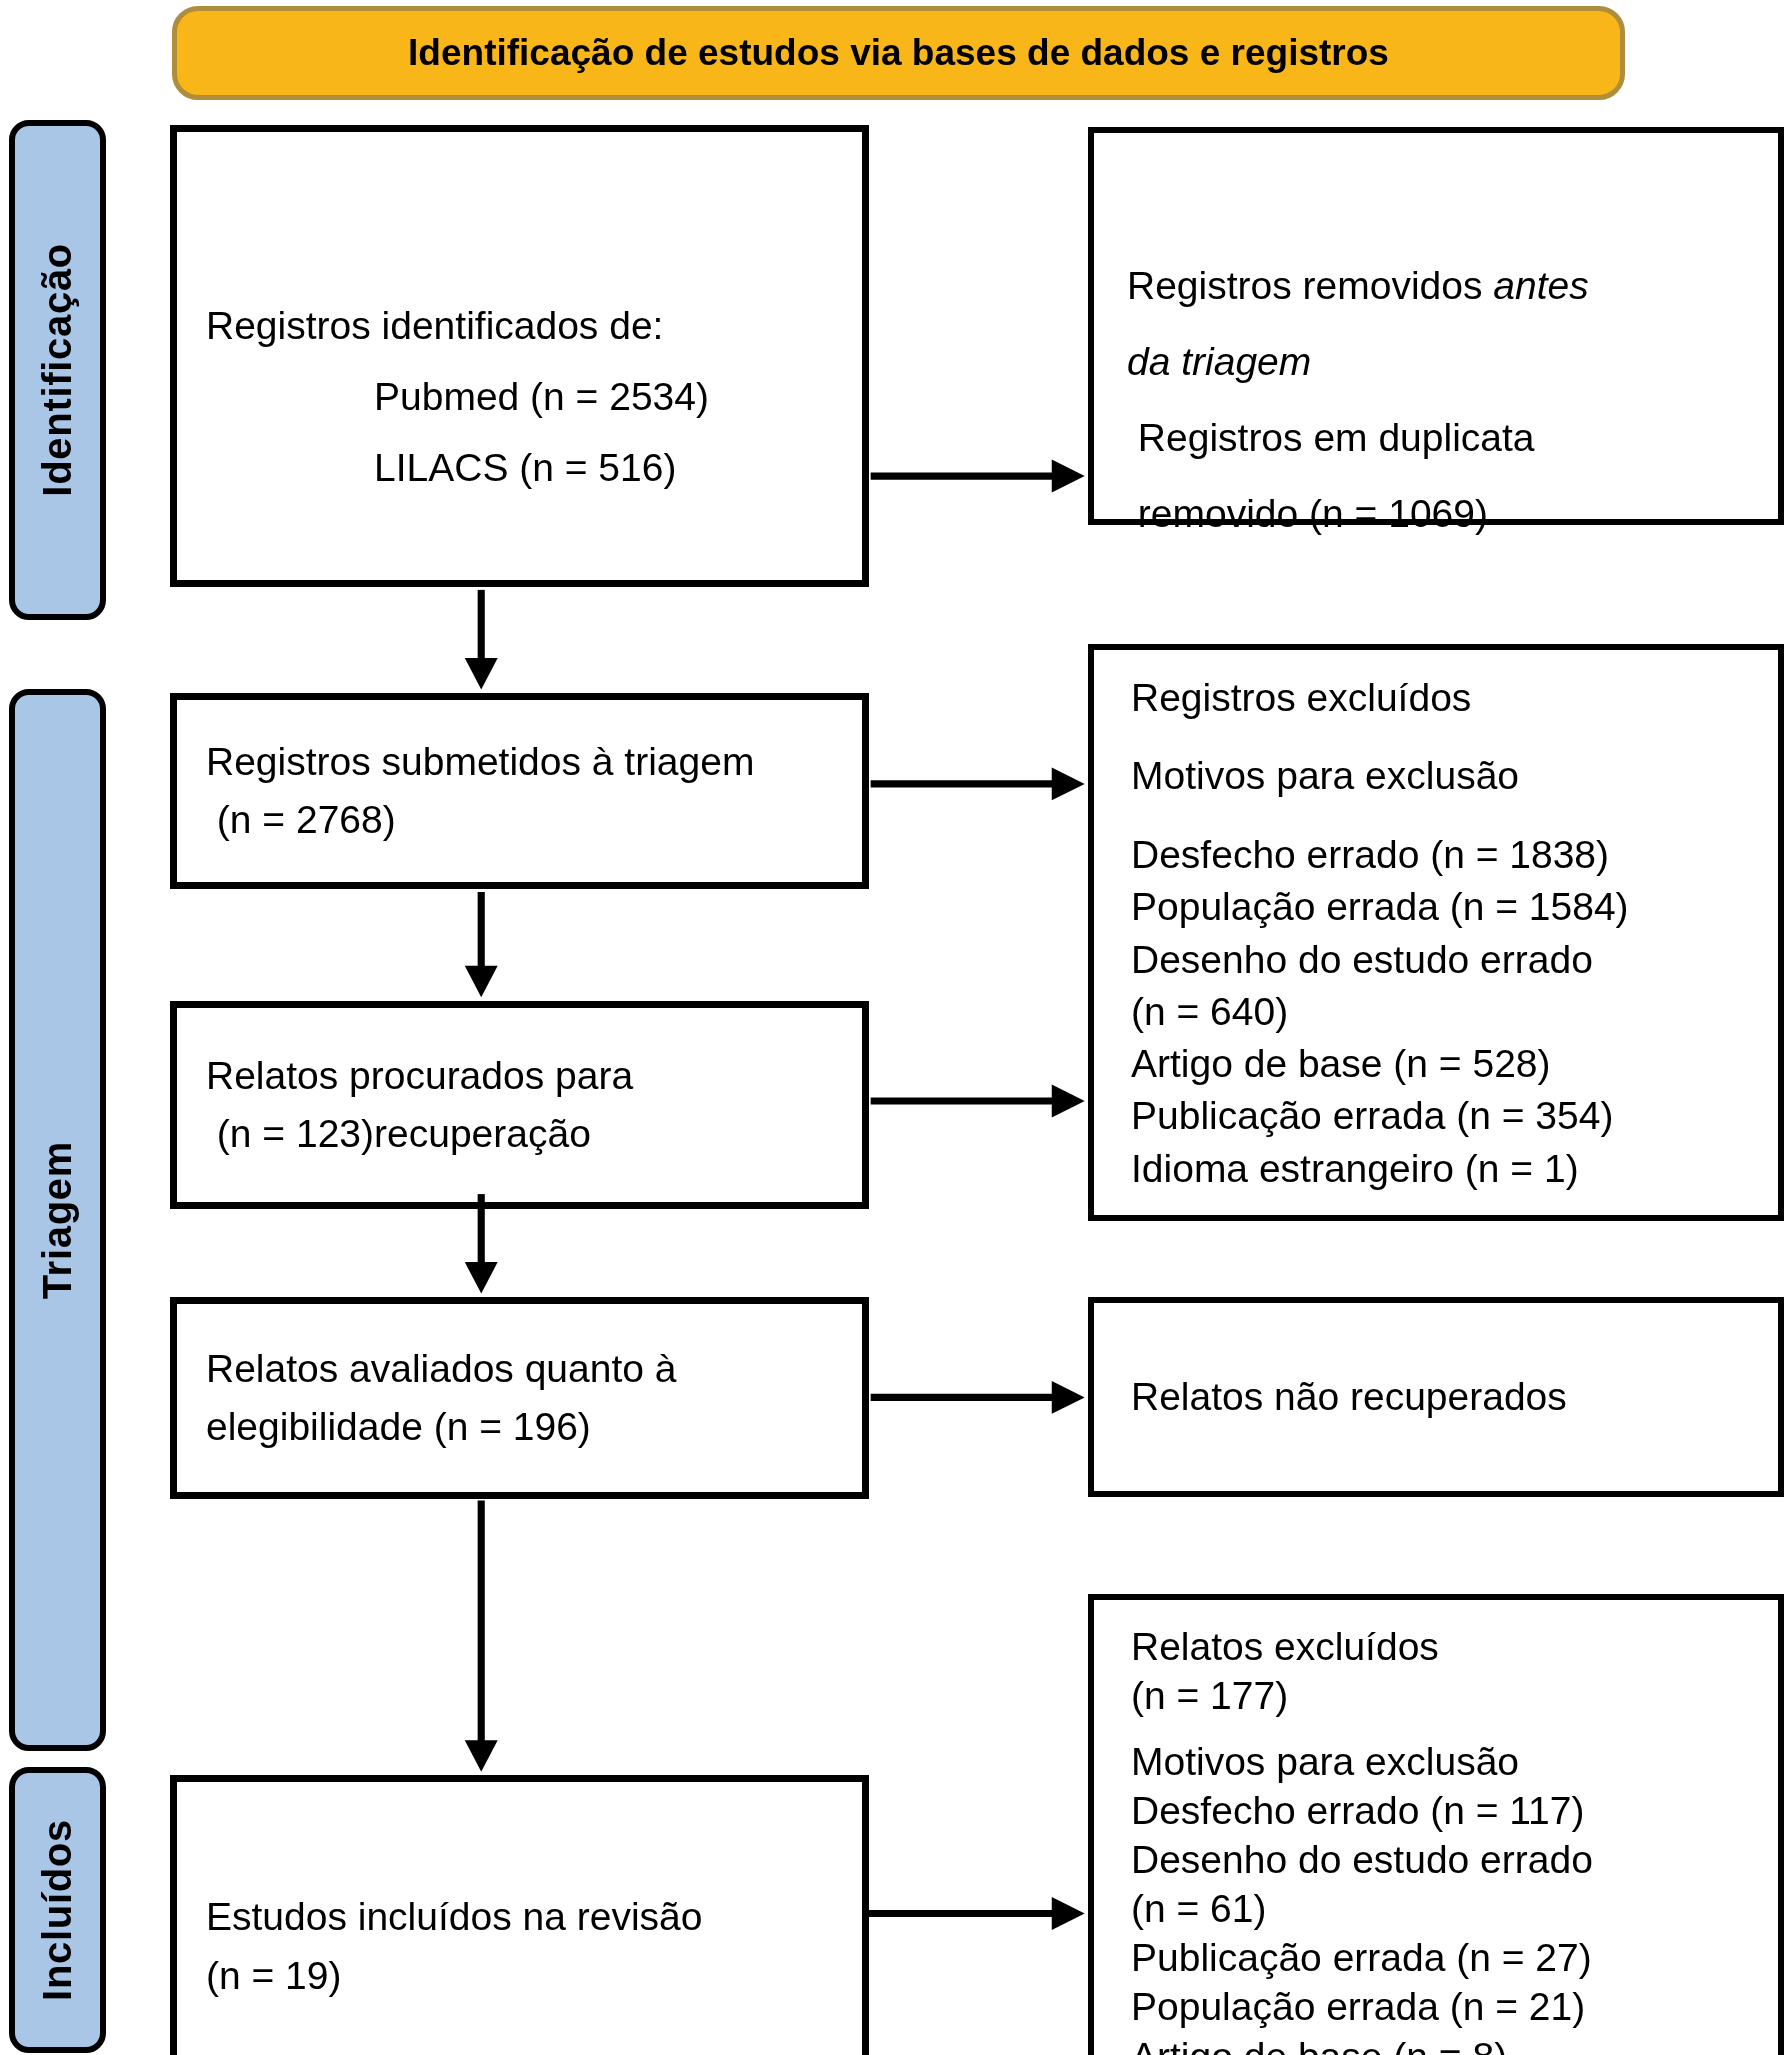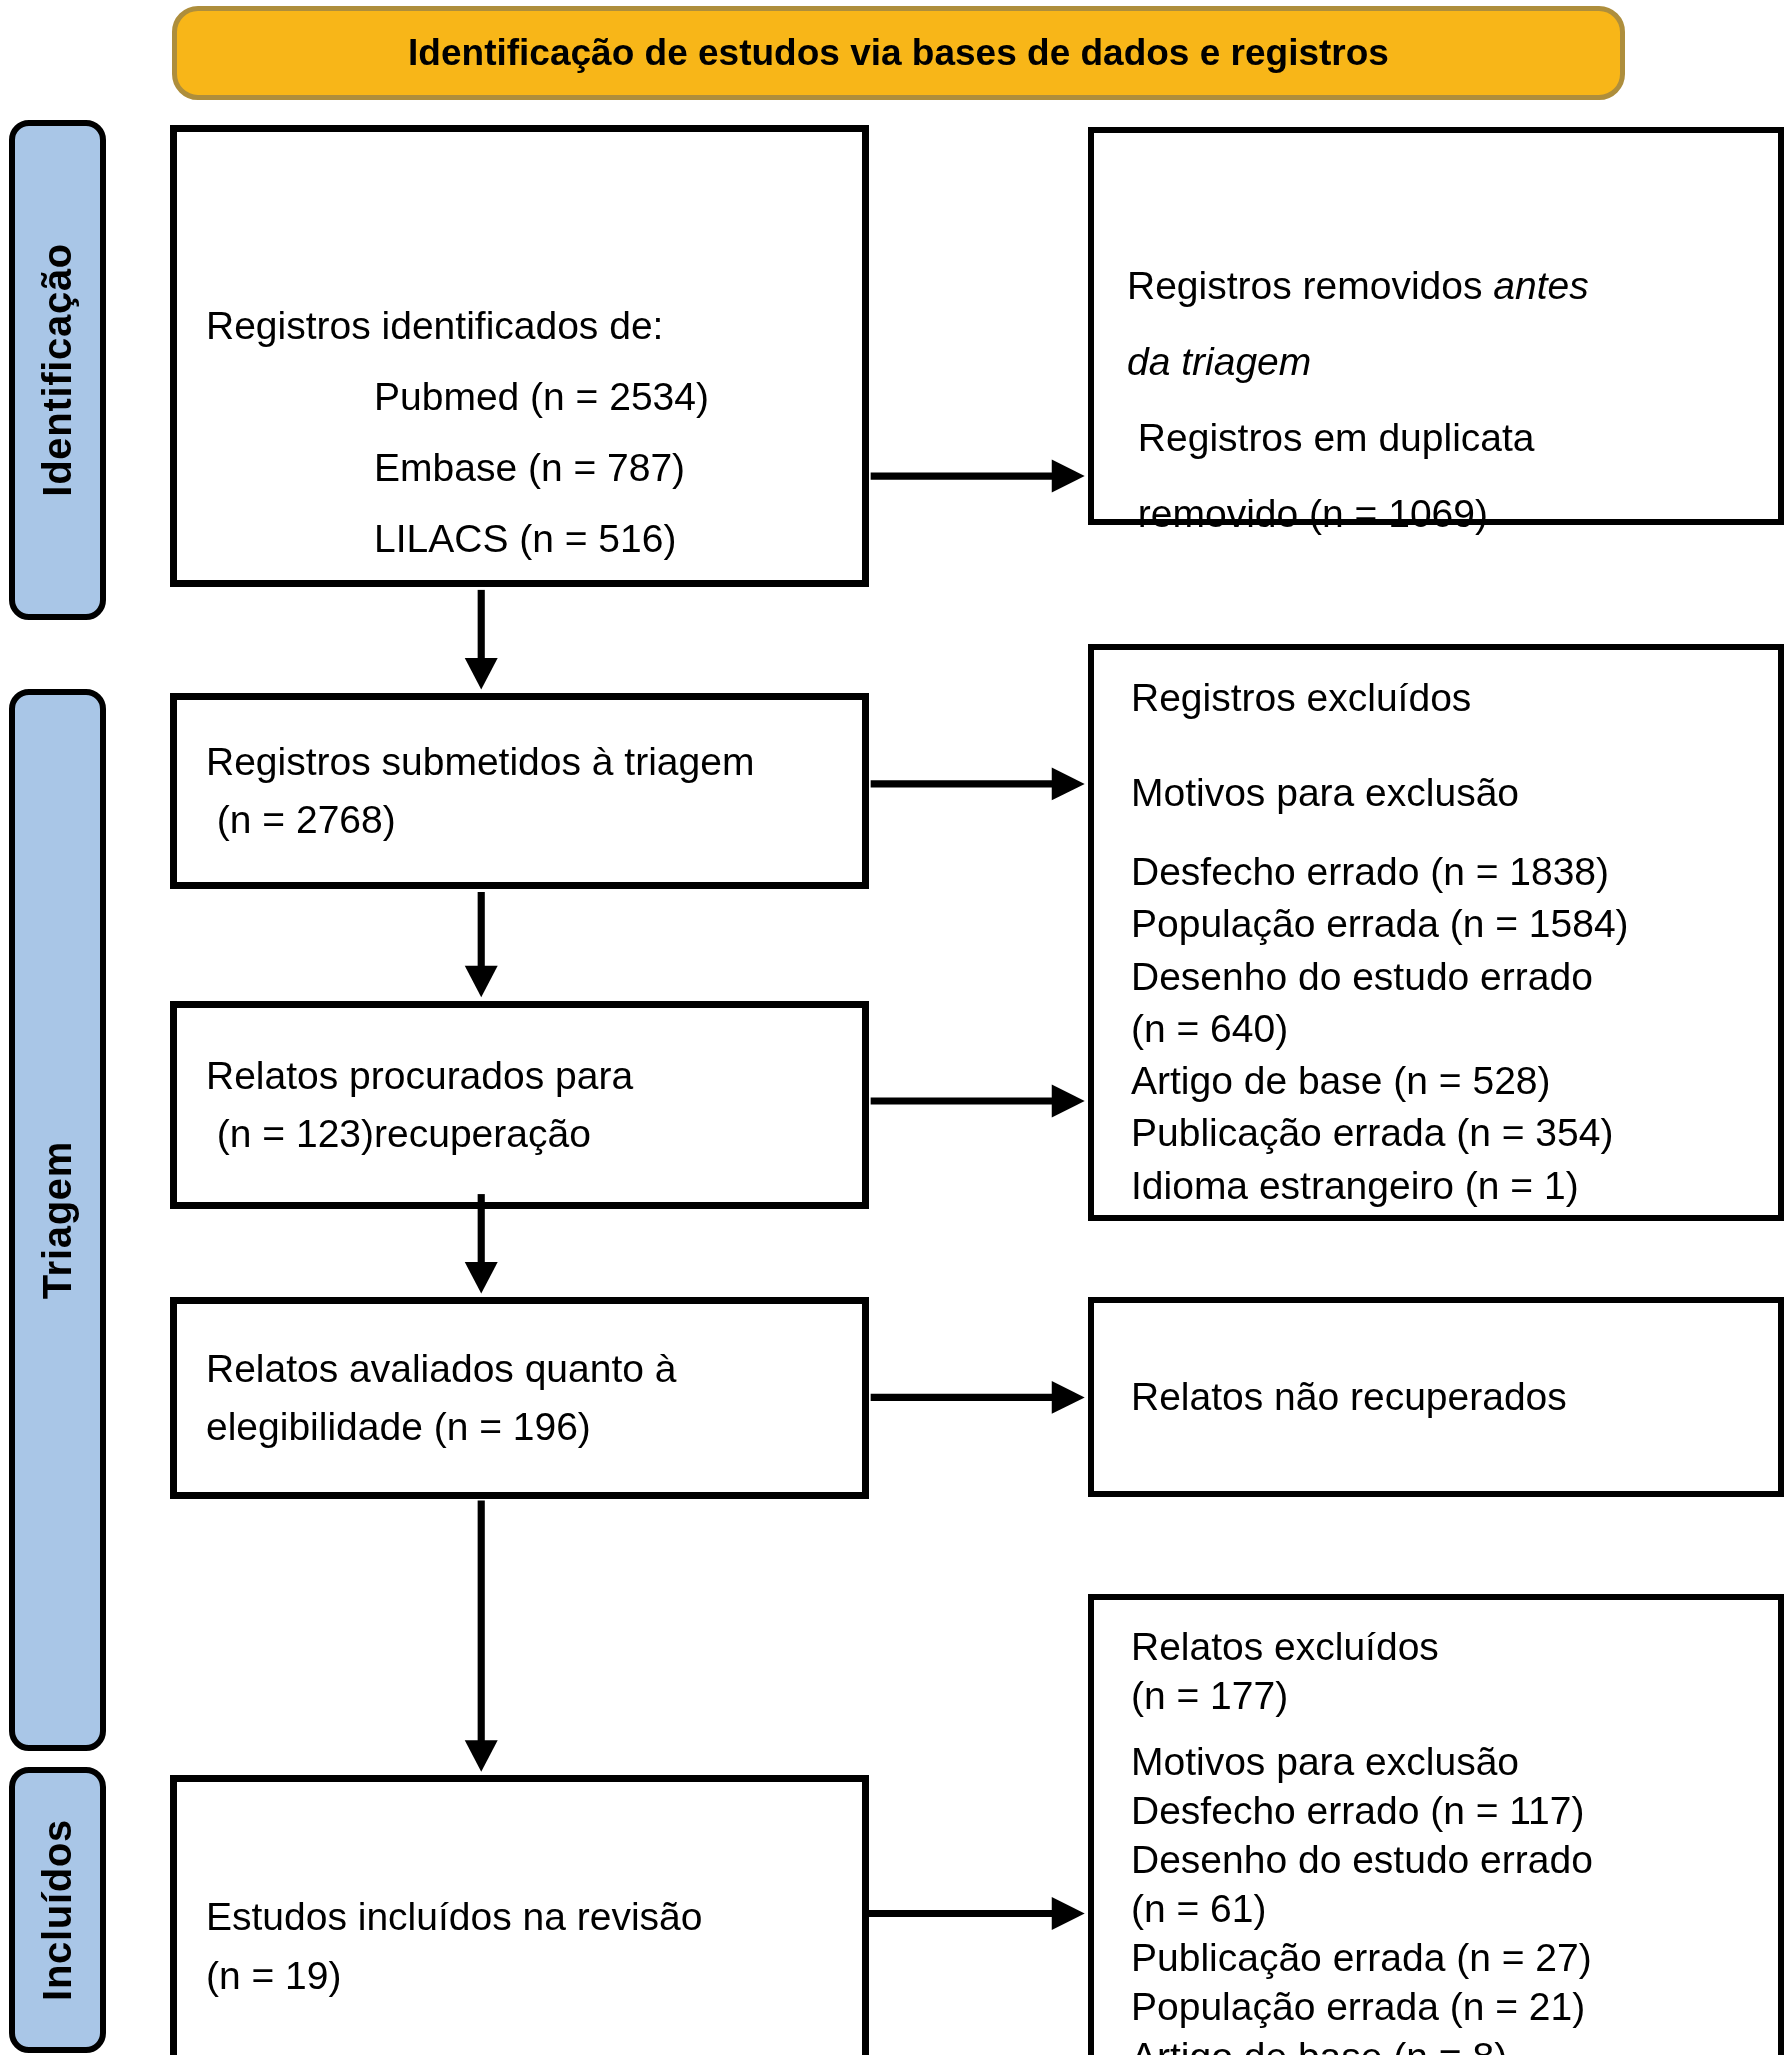--- a/index.html
+++ b/index.html
@@ -61,21 +61,21 @@
   #box-identified { top: 125px; height: 462px; padding: 159px 5.7px 0 29px; line-height: 1.82; }
   #box-identified .indent { padding-left: 168px; }
   #box-screened  { top: 693px;  height: 196px; display: flex; flex-direction: column; justify-content: center; padding-left: 29px; }
   #box-sought    { top: 1001px; height: 208px; display: flex; flex-direction: column; justify-content: center; padding-left: 29px; }
   #box-assessed  { top: 1297px; height: 202px; display: flex; flex-direction: column; justify-content: center; padding-left: 29px; }
   #box-included  { top: 1775px; height: 343px; display: flex; flex-direction: column; justify-content: center; padding-left: 29px; }
 
   .rbox { left: 1088px; width: 696px; border-width: 6.4px; }
   #box-removed   { top: 127px; height: 398px; padding: 115px 5.7px 0 33px; line-height: 1.95; }
   #box-rec-excluded { top: 644px; height: 577px; padding: 21.5px 5.7px 0 37px; line-height: 1.34; }
-  #box-rec-excluded .title { margin-bottom: 43px; }
+  #box-rec-excluded .title { margin-bottom: 26px; }
   #box-rec-excluded .subtitle { margin-bottom: 27px; }
   #box-not-retrieved { top: 1297px; height: 200px; display: flex; align-items: center; padding-left: 37px; }
   #box-rep-excluded { top: 1594px; height: 574px; padding: 21.5px 5.7px 0 37px; line-height: 1.26; }
   #box-rep-excluded .gap { height: 17px; }
 
   
   .arrows {
     position: absolute;
     left: 0; top: 0;
     width: 1790px; height: 2056px;
@@ -97,21 +97,20 @@
   <div class="stage" id="stage-screening">
     <span class="vtext">Triagem</span>
   </div>
   <div class="stage" id="stage-included">
     <span class="vtext">Incluídos</span>
   </div>
 
   <div class="box lbox" id="box-identified">
     <div class="line">Registros identificados de:</div>
     <div class="line indent">Pubmed (n = 2534)</div>
-    <div class="line indent">Embase (n = 787)</div>
     <div class="line indent">LILACS (n = 516)</div>
   </div>
 
   <div class="box lbox" id="box-screened">
     <div class="line">Registros submetidos à triagem</div>
     <div class="line"> (n = 2768)</div>
   </div>
 
   <div class="box lbox" id="box-sought">
     <div class="line">Relatos procurados para</div>

